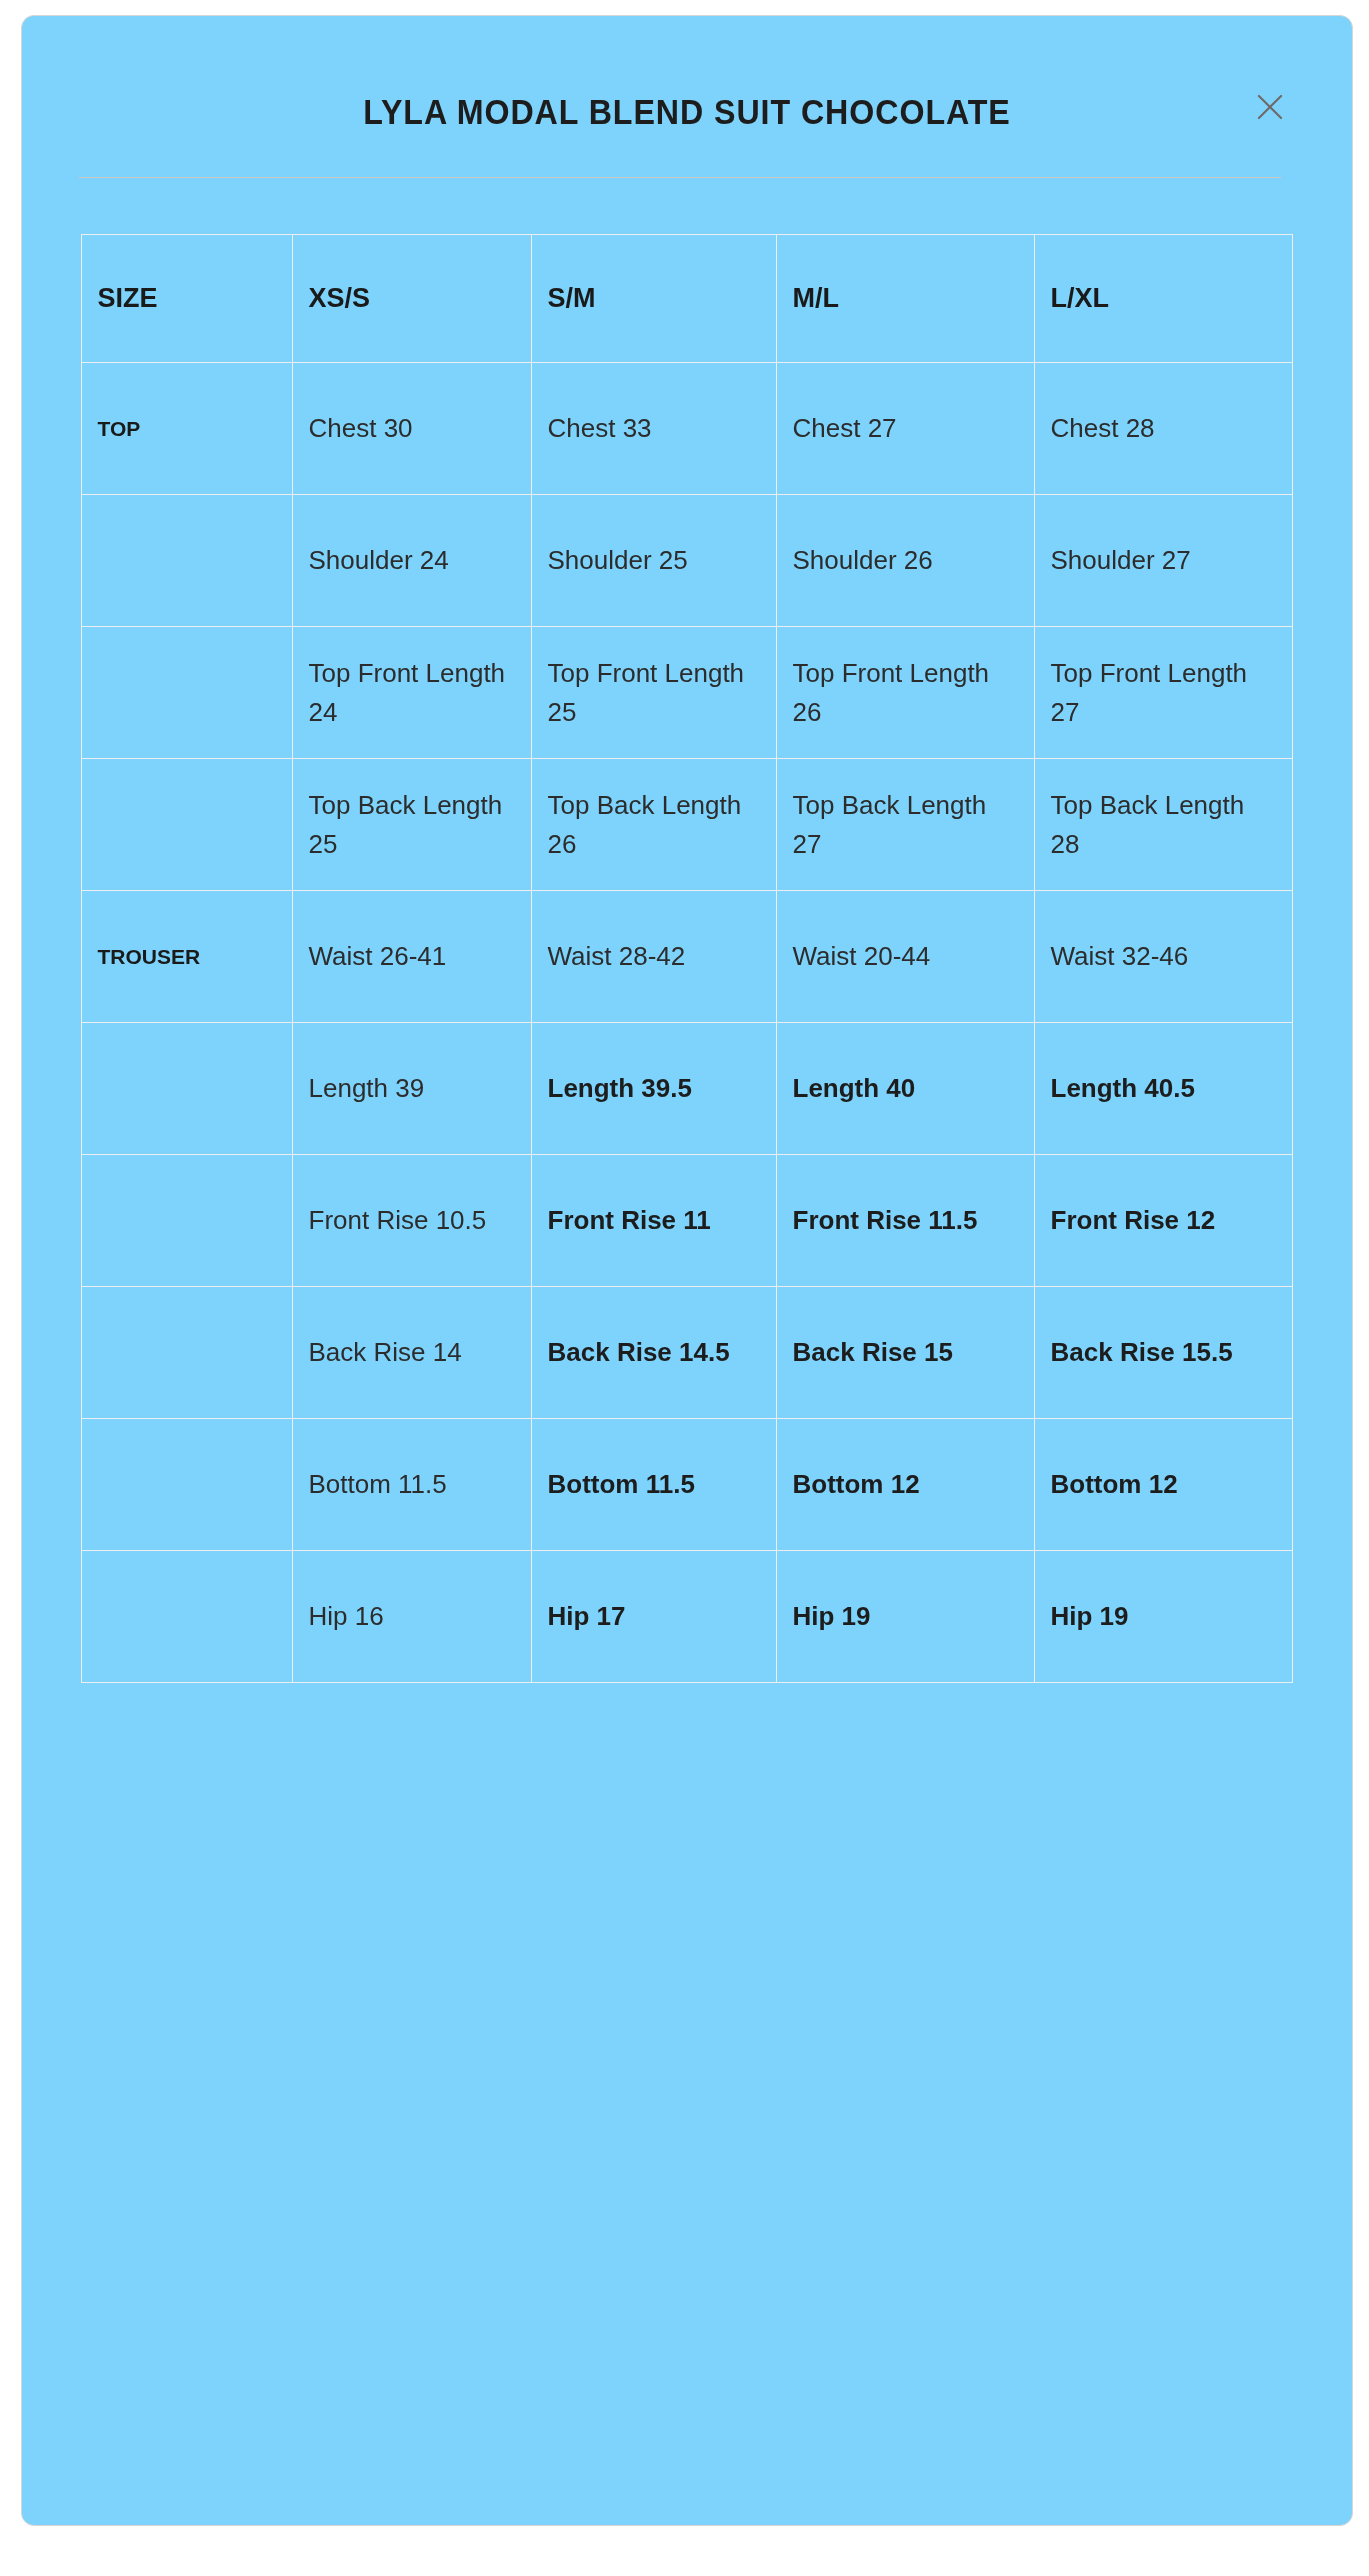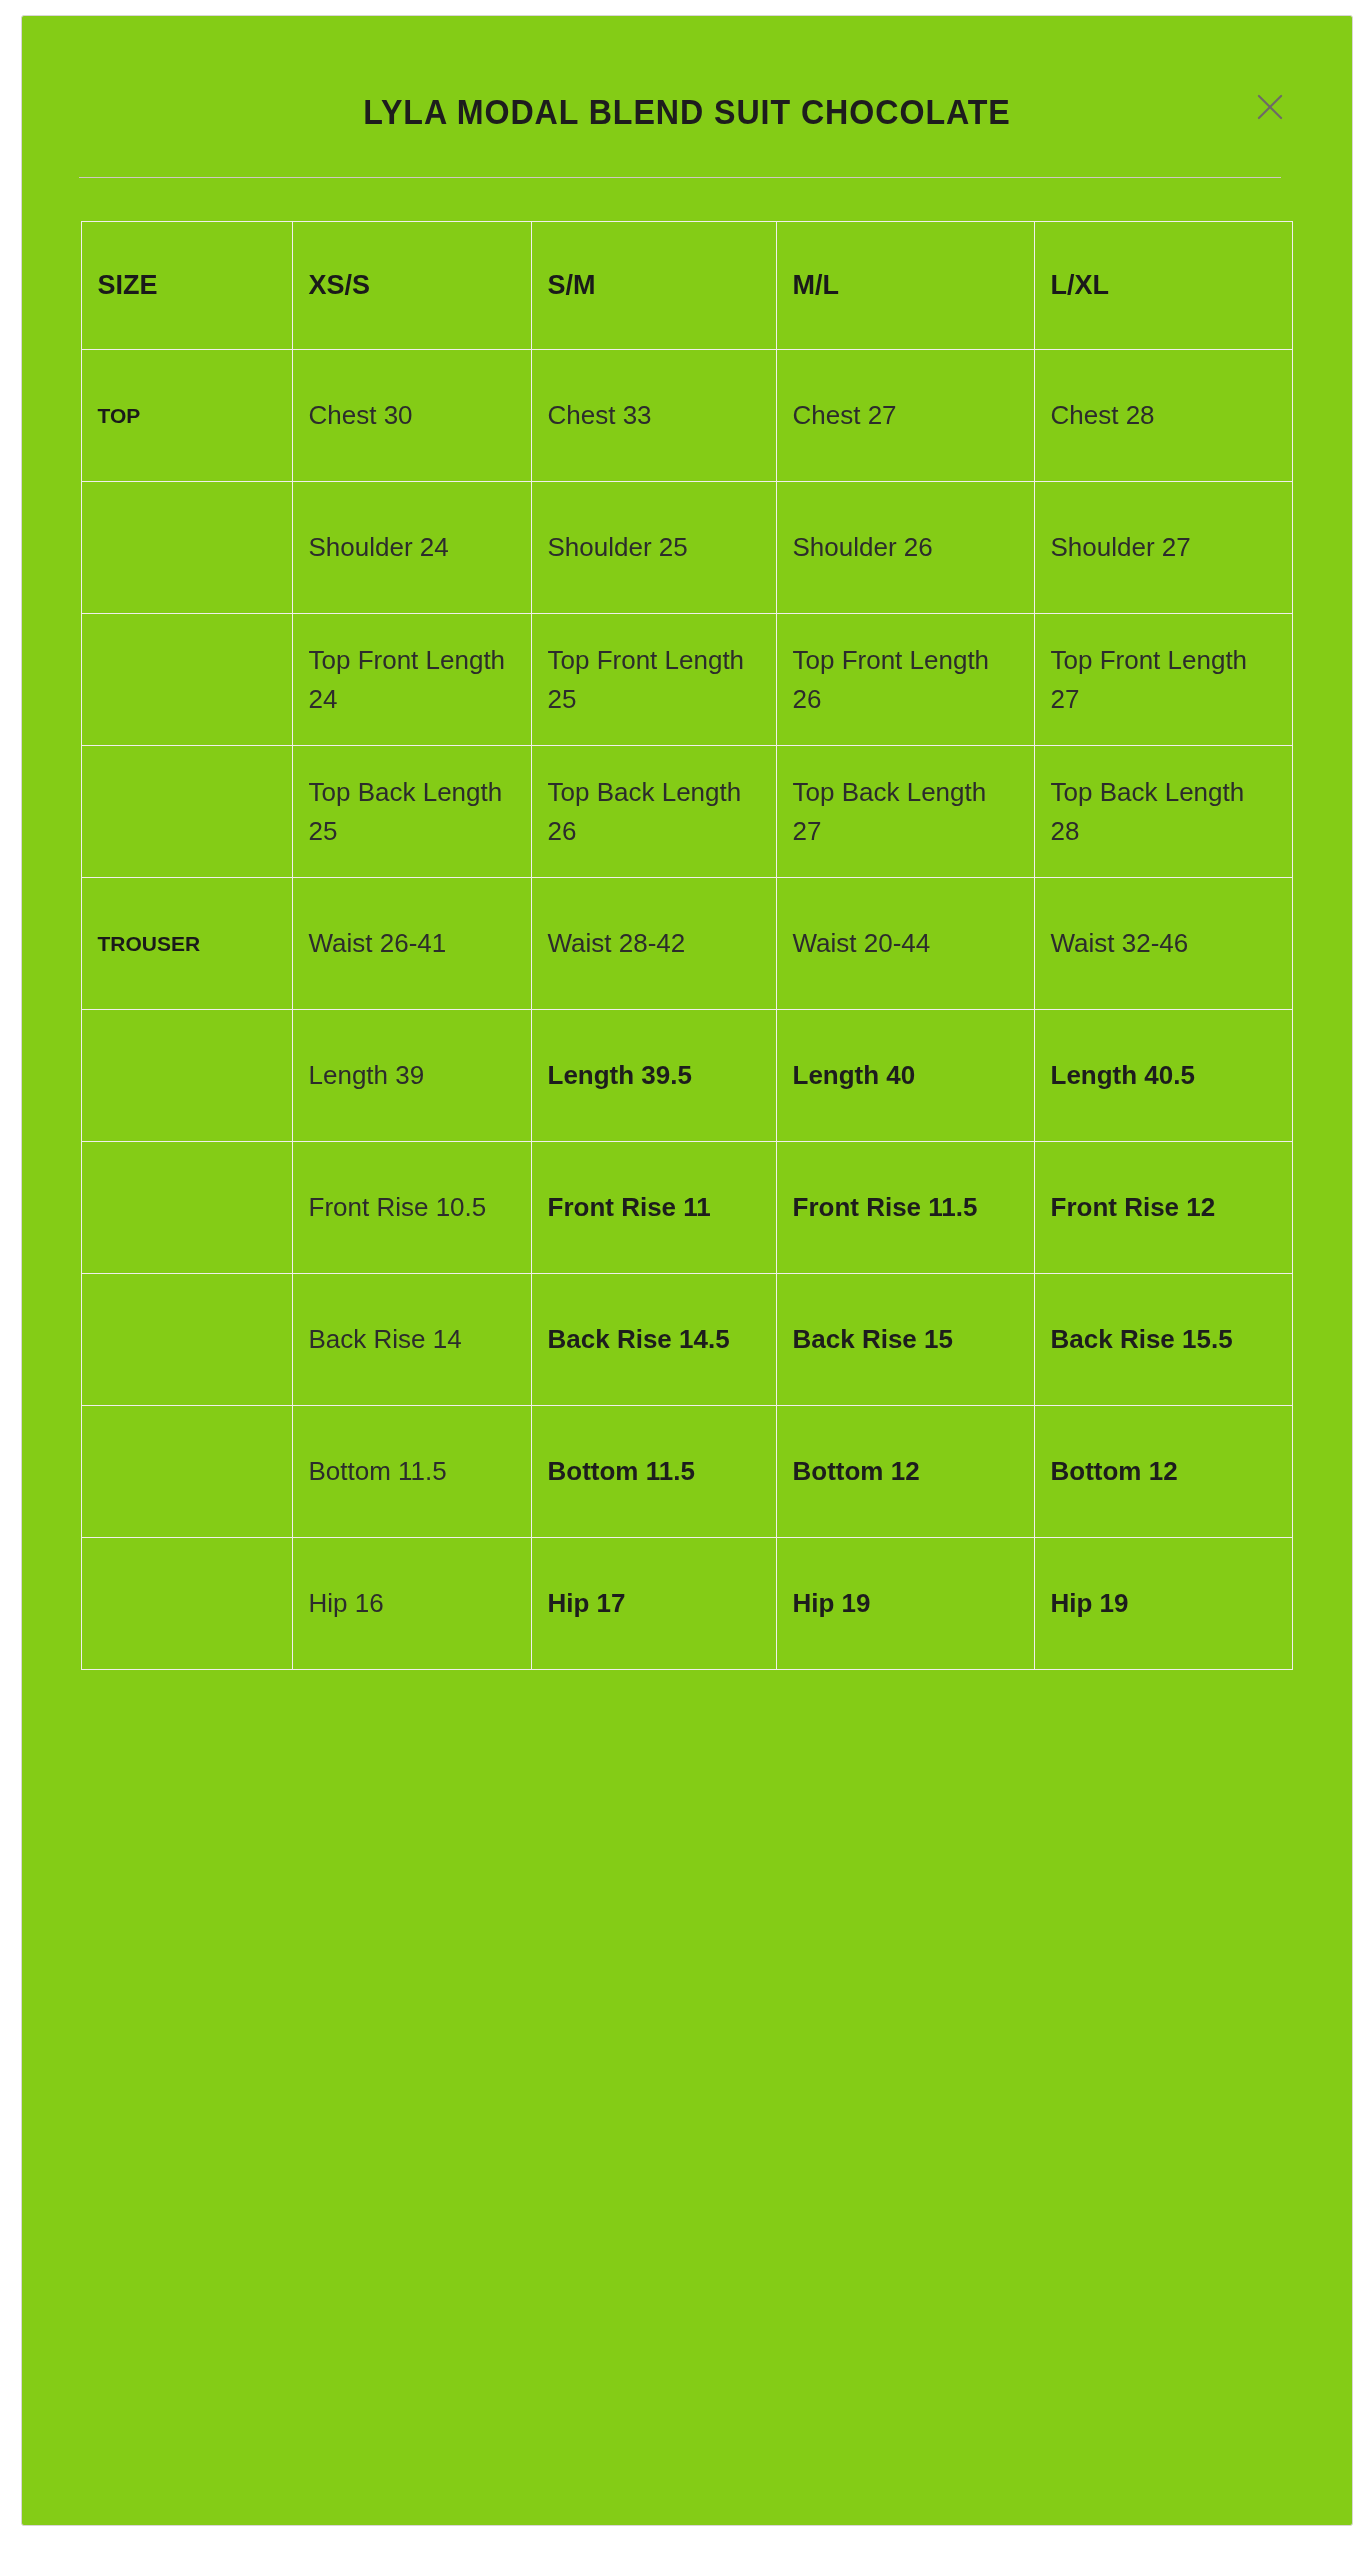--- a/index.html
+++ b/index.html
@@ -10,23 +10,23 @@
     background: #ffffff;
     font-family: "Liberation Sans", "DejaVu Sans", sans-serif;
   }
 
   #modal-card {
     position: absolute;
     left: 21px;
     top: 15px;
     width: 1332px;
     height: 2511px;
-    background: #84cc16;
+    background: #7dd3fc;
     border: 1.3px solid #d8d6d4;
-    border-radius: 3px;
+    border-radius: 13px;
     overflow: hidden;
   }
 
   #close-button {
     position: absolute;
     right: 62px;
     top: 70px;
     width: 41px;
     height: 41px;
     display: flex;
@@ -57,21 +57,21 @@
     left: 57px;
     right: 71px;
     top: 161px;
     height: 1.3px;
     background: #cfc7c3;
   }
 
   #size-table-wrap {
     position: absolute;
     left: 59px;
-    top: 205px;
+    top: 218px;
     width: 1029px;
   }
 
   table#size-table {
     width: 100%;
     border-collapse: collapse;
     table-layout: fixed;
   }
 
   table#size-table col.c-size  { width: 211px; }

